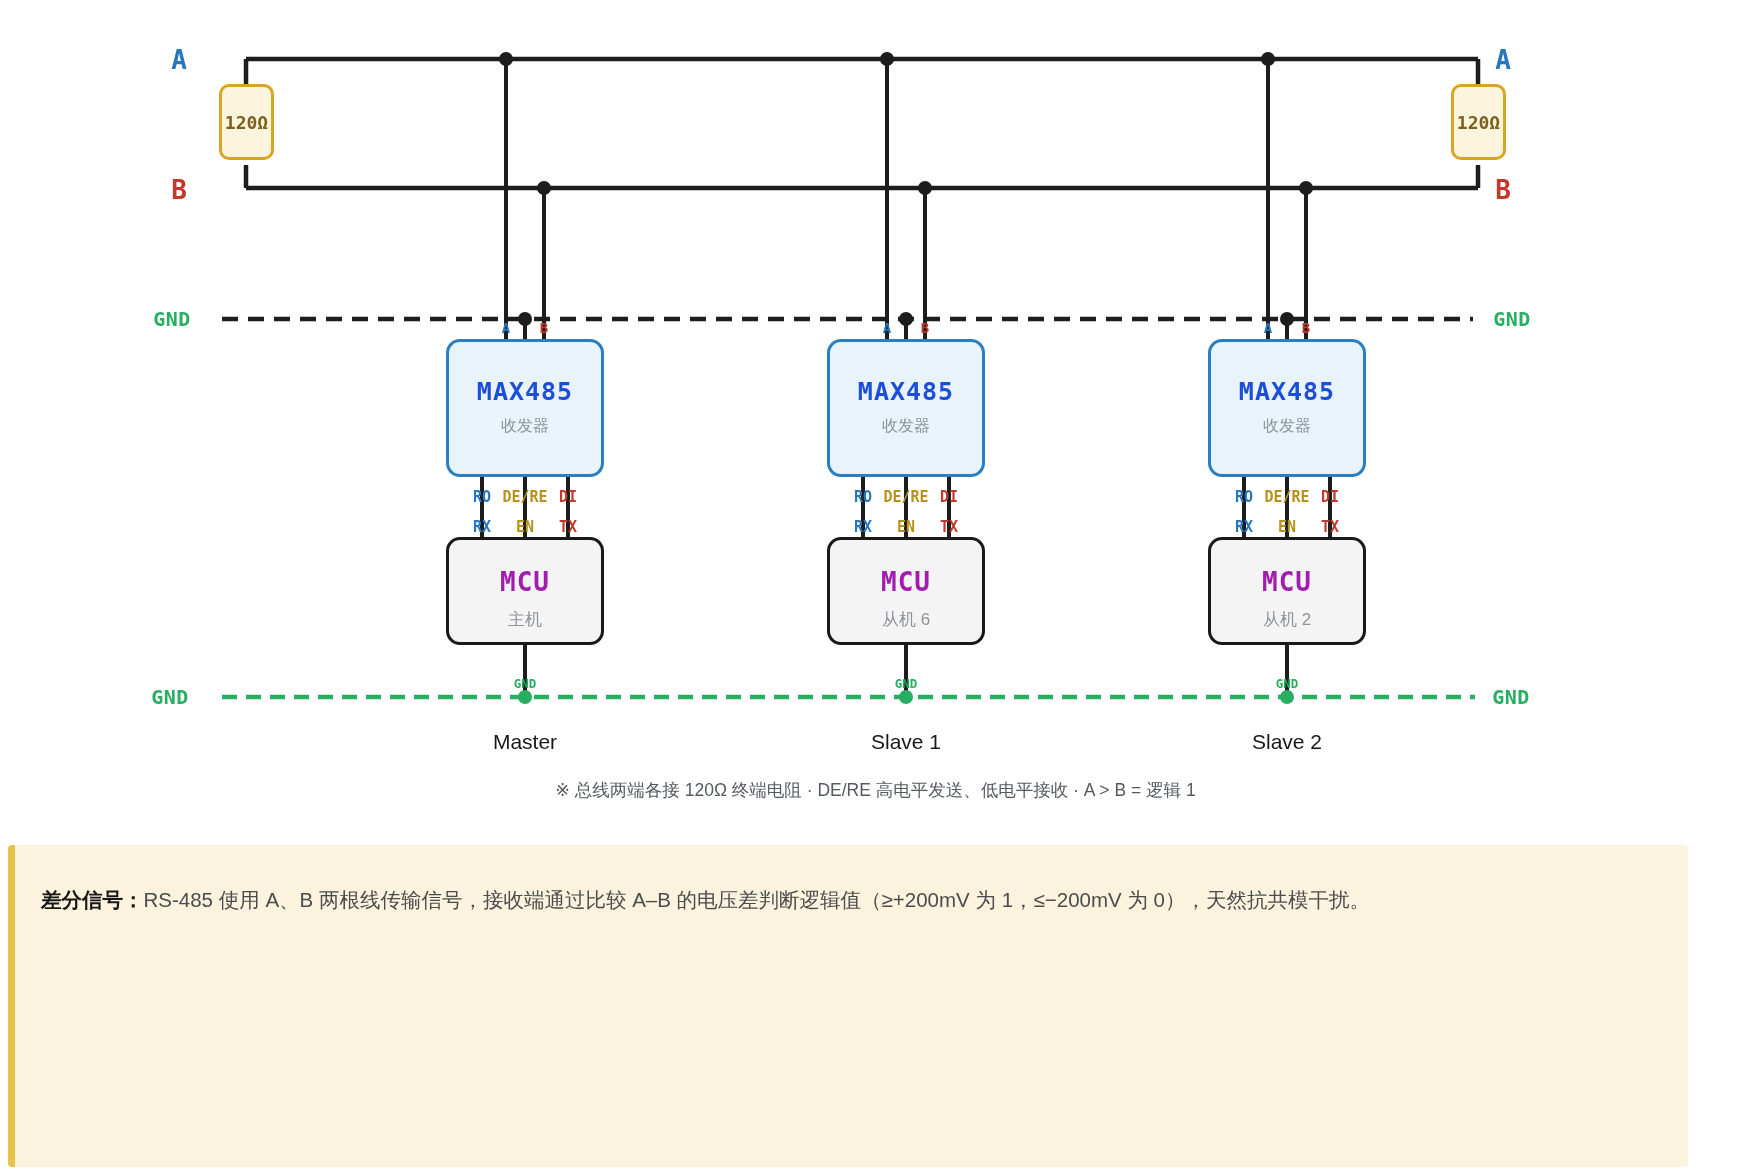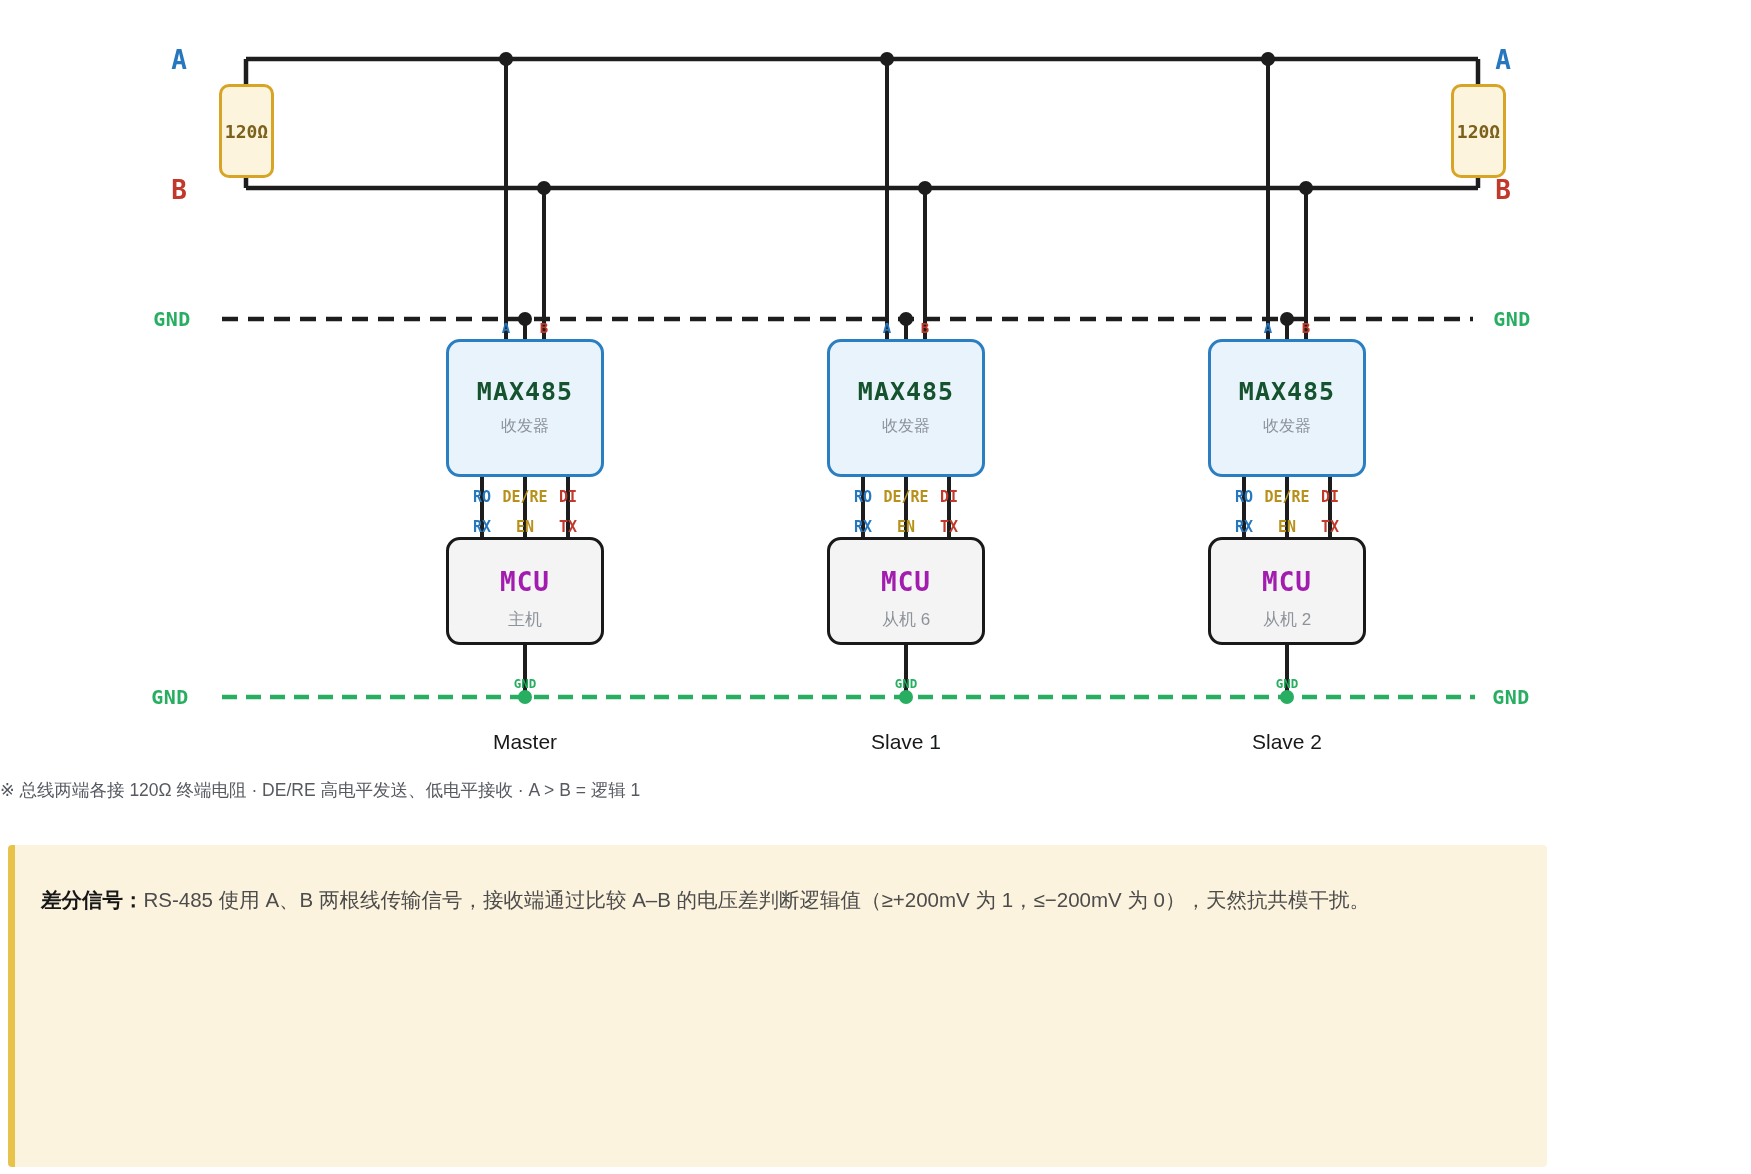--- a/index.html
+++ b/index.html
@@ -12,59 +12,59 @@
   .ctr{position:absolute;transform:translate(-50%,-50%);white-space:nowrap;}
   .mono{font-family:"DejaVu Sans Mono","Liberation Mono",monospace;}
 
   
   .lblA{color:#2777bf;font-weight:bold;font-size:26px;}
   .lblB{color:#c1392b;font-weight:bold;font-size:26px;}
   .lblG{color:#27ae60;font-weight:bold;font-size:20px;letter-spacing:0.5px;}
 
   
   .res{
-    width:55px;height:94px;box-sizing:border-box;
+    width:55px;height:76px;box-sizing:border-box;
     border:3px solid #d8a425;border-radius:10px;background:#fcf4dd;
     display:flex;align-items:center;justify-content:center;
   }
   .res span{font-size:18px;font-weight:bold;color:#7b611b;}
 
   
   .module{position:absolute;top:318px;width:160px;height:445px;}
 
   .chip{
     position:absolute;left:1px;top:21px;width:158px;height:138px;box-sizing:border-box;
     border:3px solid #2b7fc0;border-radius:14px;background:#e9f3fc;
   }
   .chip .t{position:absolute;left:50%;top:49px;transform:translate(-50%,-50%);
-    color:#14532d;font-weight:bold;font-size:25px;letter-spacing:1px;}
+    color:#1d4ed8;font-weight:bold;font-size:25px;letter-spacing:1px;}
   .chip .s{position:absolute;left:50%;top:84px;transform:translate(-50%,-50%);
     color:#8d939a;font-size:16px;}
 
   .mcu{
     position:absolute;left:1px;top:219px;width:158px;height:108px;box-sizing:border-box;
     border:3.5px solid #191919;border-radius:14px;background:#f4f4f4;
   }
   .mcu .t{position:absolute;left:50%;top:42px;transform:translate(-50%,-50%);
     color:#a21caf;font-weight:bold;font-size:26px;letter-spacing:1px;}
   .mcu .s{position:absolute;left:50%;top:79px;transform:translate(-50%,-50%);
     color:#8d939a;font-size:17px;}
 
   .pinTop{font-size:14px;font-weight:bold;}
   .pinRow{font-size:15px;font-weight:bold;}
   .blue{color:#2777bf;} .red{color:#c1392b;} .olive{color:#b8911b;}
   .gndSmall{color:#27ae60;font-weight:bold;font-size:12.5px;}
   .modName{color:#17181a;font-weight:normal;font-size:21px;}
 
-  .note{position:absolute;left:0;top:778px;width:1751px;
+  .note{position:absolute;left:0;top:778px;width:1751px;text-align:center;
     color:#565a60;font-size:17.5px;}
 
   
   .panel{
-    position:absolute;left:8px;top:845px;width:1539px;height:322px;box-sizing:border-box;
+    position:absolute;left:8px;top:845px;width:1680px;height:322px;box-sizing:border-box;
     background:#fcf3de;border-left:7px solid #e8c34c;border-radius:4px;
     padding:31px 56px 0 26px;
   }
   .panel p{margin:0;font-size:20.5px;line-height:47.6px;color:#4c4c4c;}
   .panel .head{font-weight:bold;color:#161616;}
 </style>
 </head>
 <body>
 
 <svg class="abs" style="left:0;top:0" width="1751" height="820" viewBox="0 0 1751 820">

